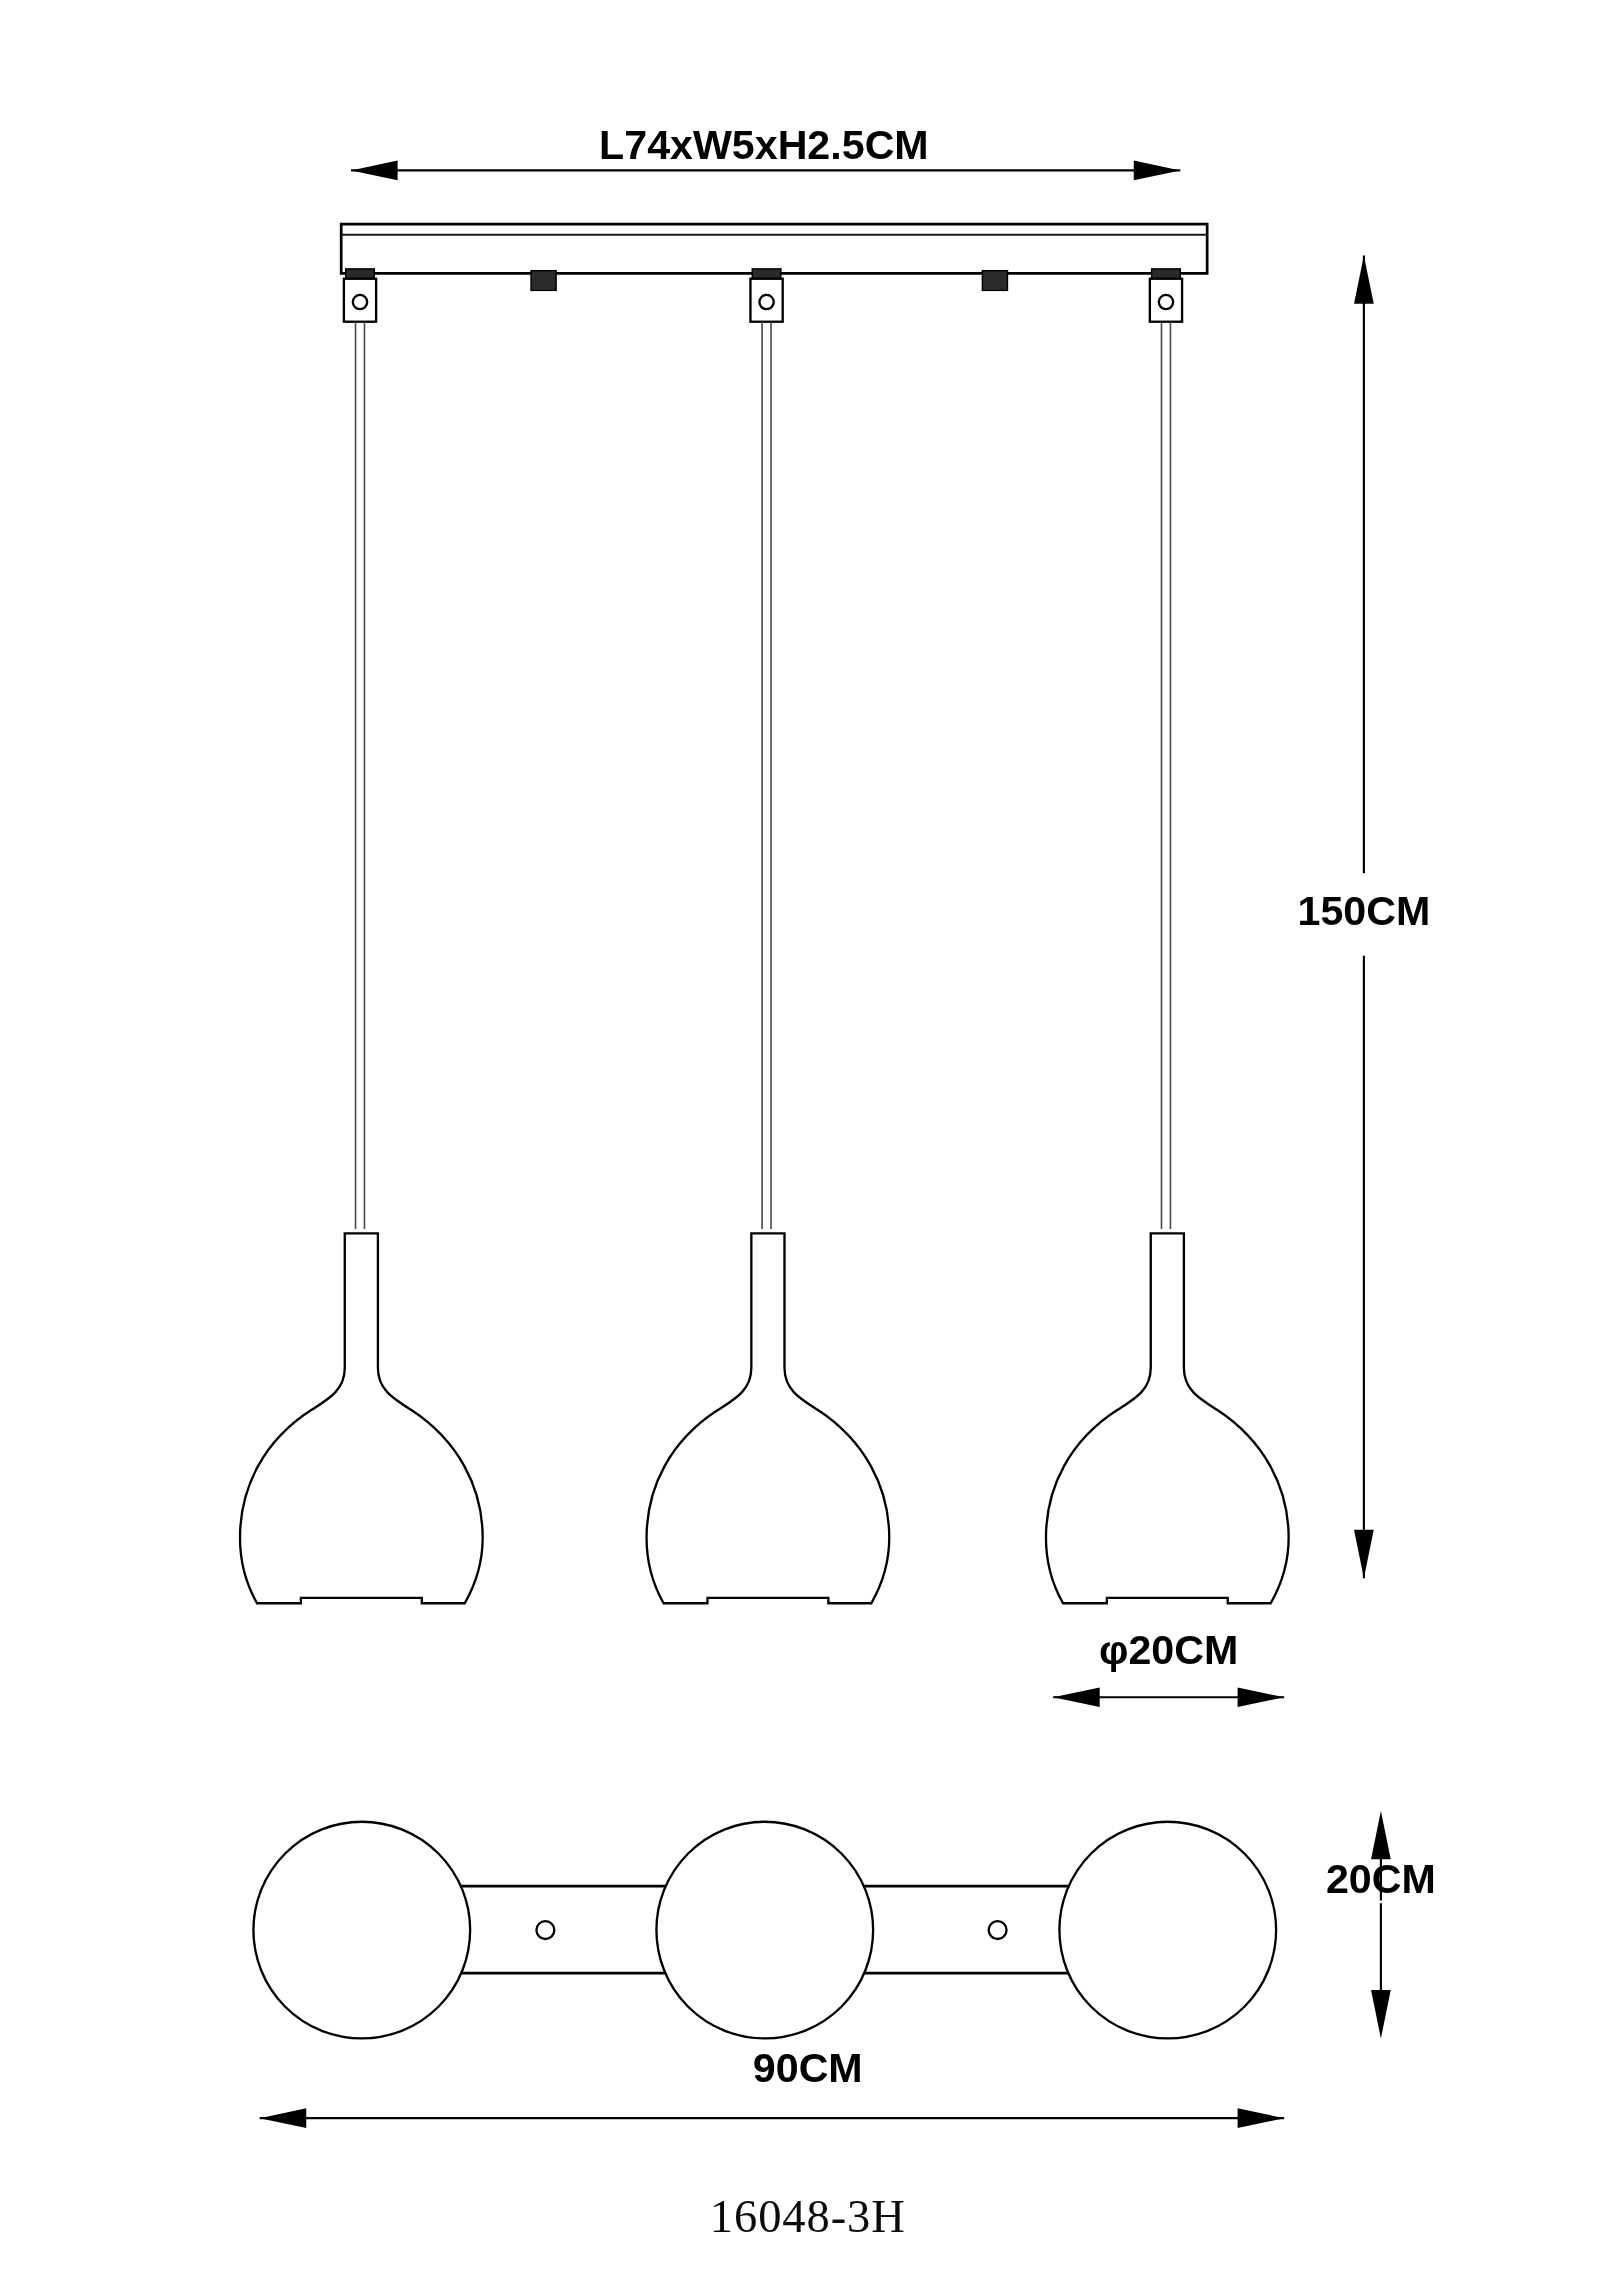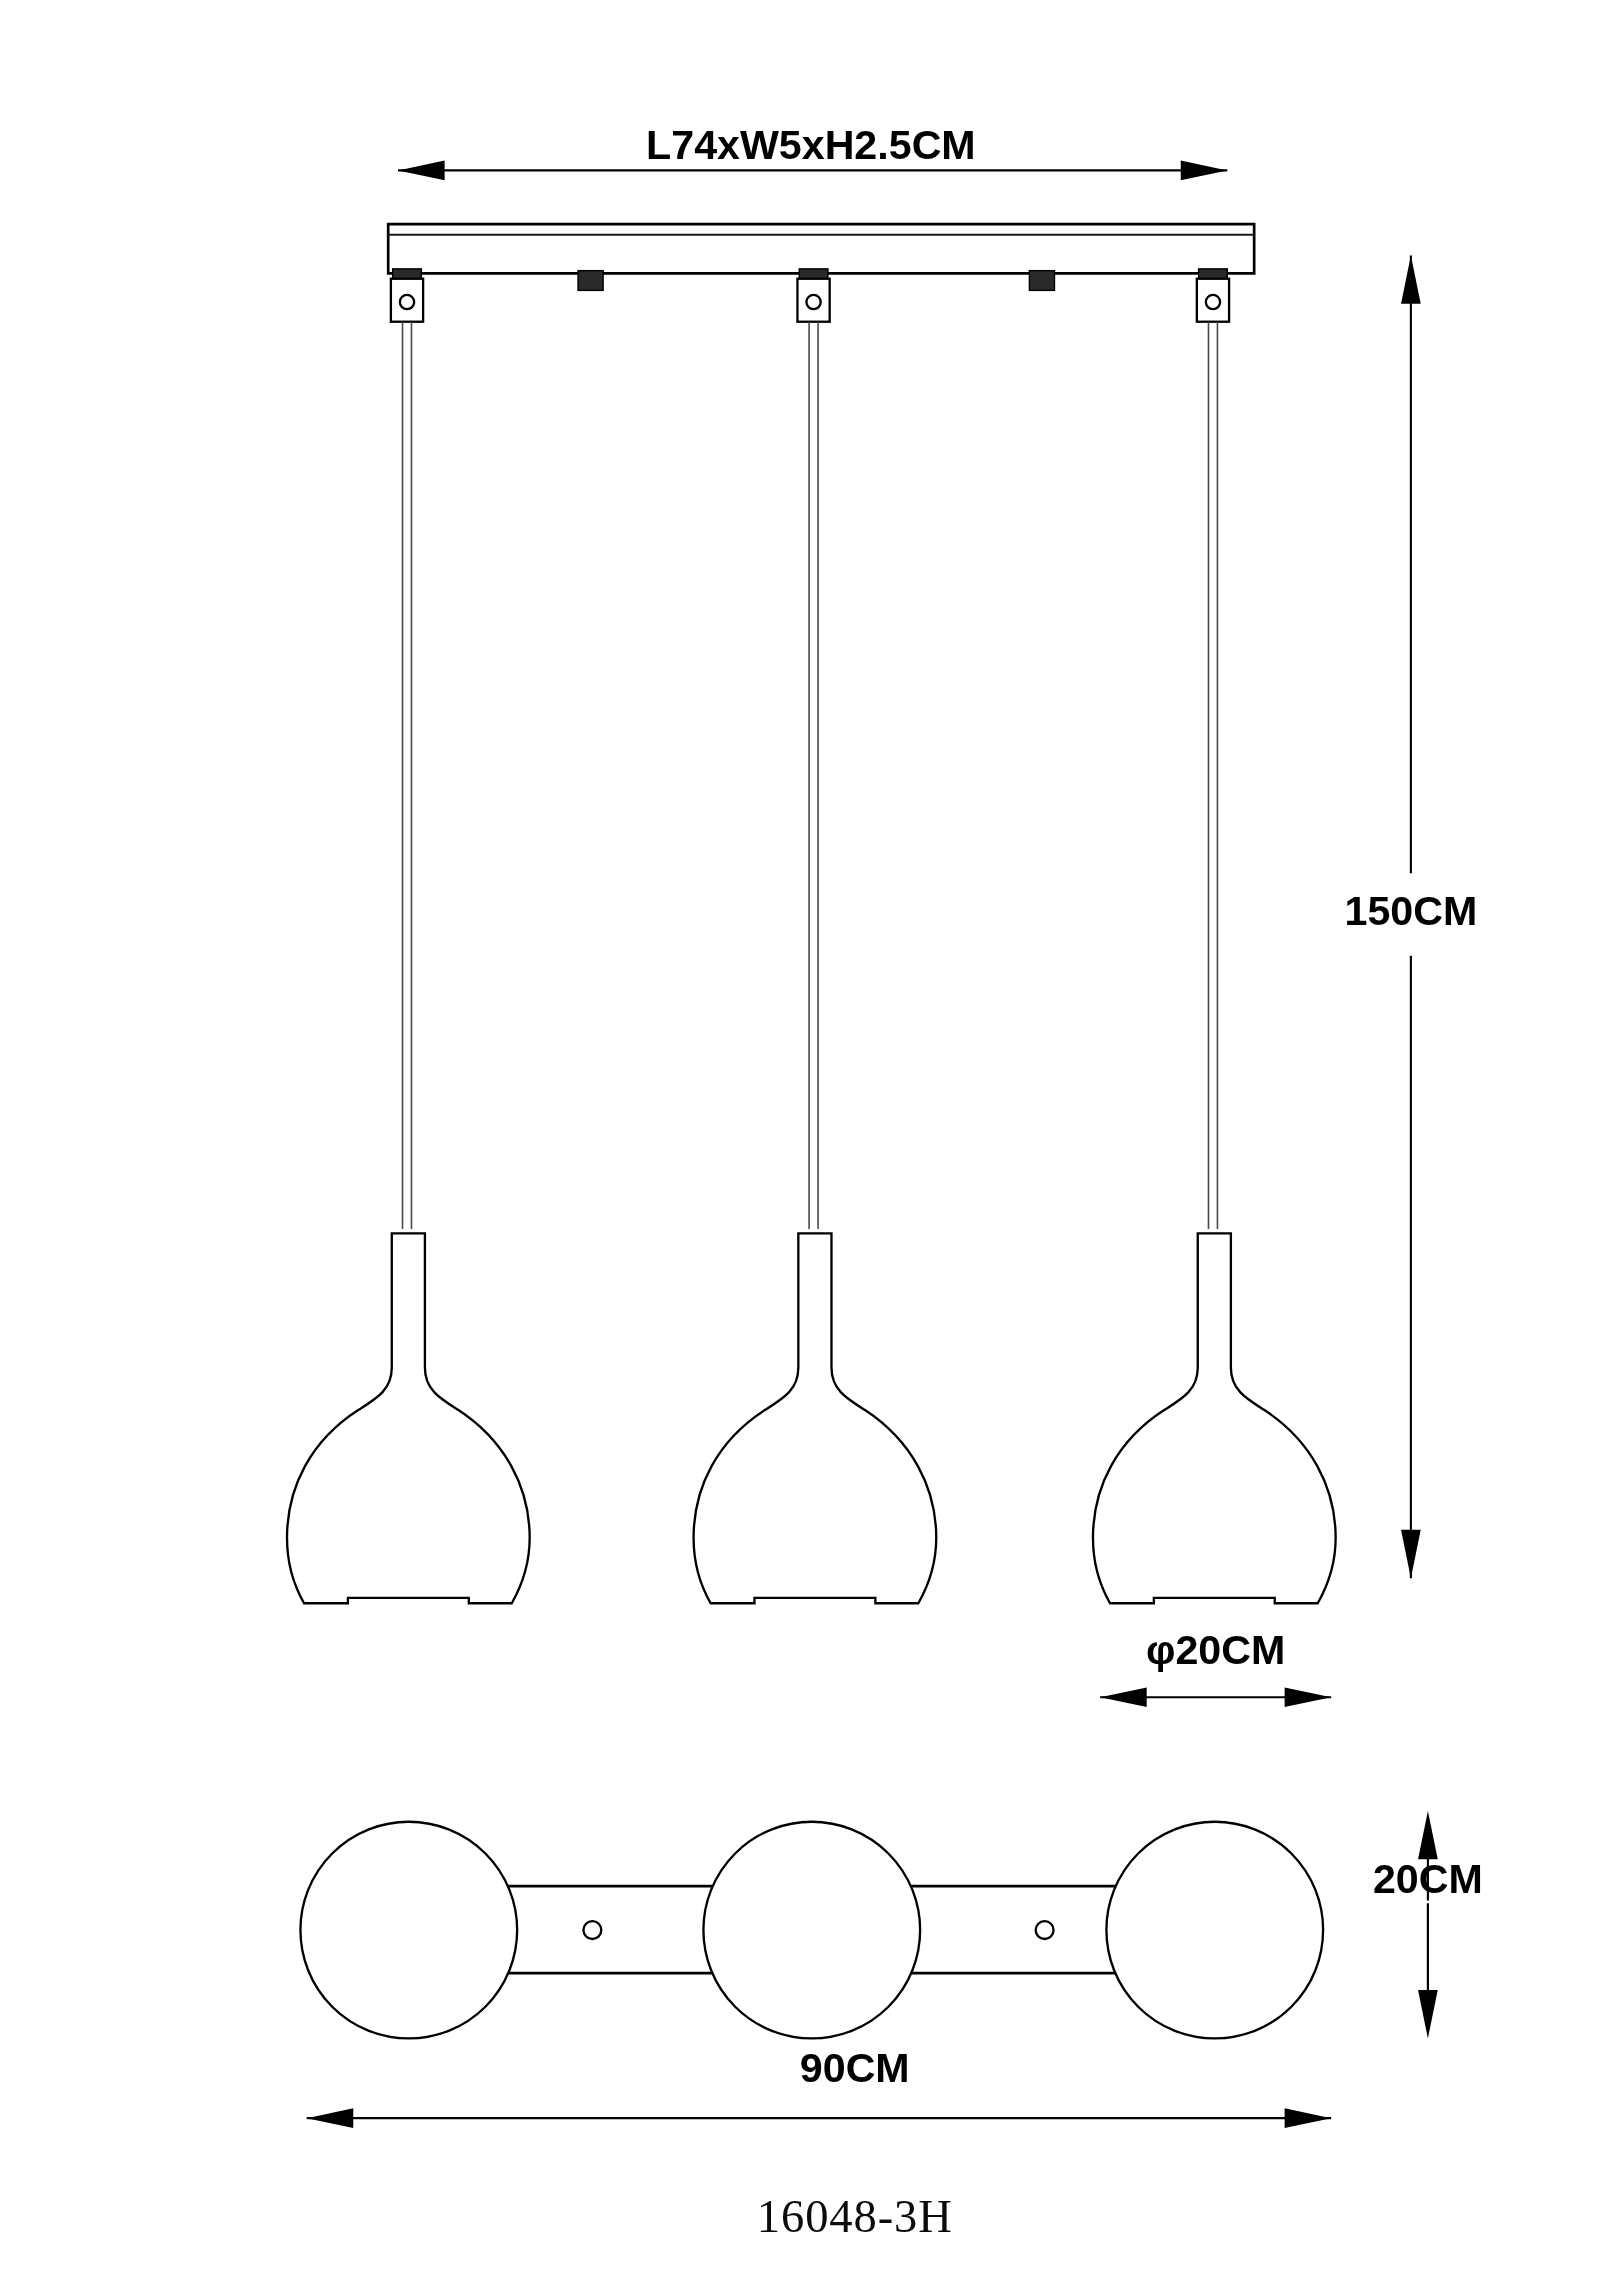--- a/index.html
+++ b/index.html
@@ -14,21 +14,20 @@
     position: relative;
     overflow: hidden;
     font-family: "Liberation Sans", sans-serif;
   }
   #drawing-root {
     position: absolute;
     top: 0;
     left: 0;
     width: 1364px;
     height: 2293px;
-    padding-left: 47px;
   }
   svg#drawing {
     display: block;
     width: 1620px;
     height: 2293px;
     background: #ffffff;
   }
   .dim-label {
     font-family: "Liberation Sans", sans-serif;
     font-size: 46px;

